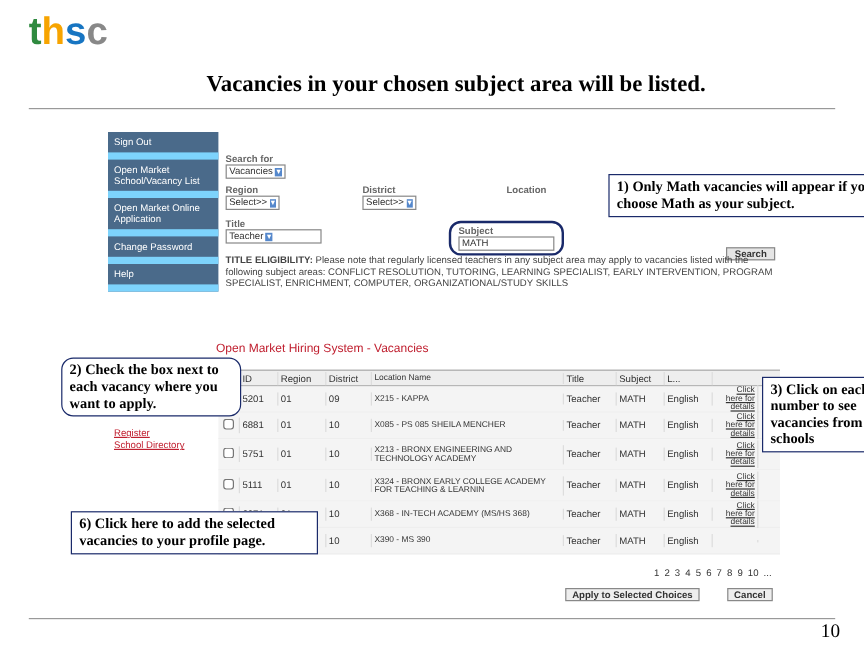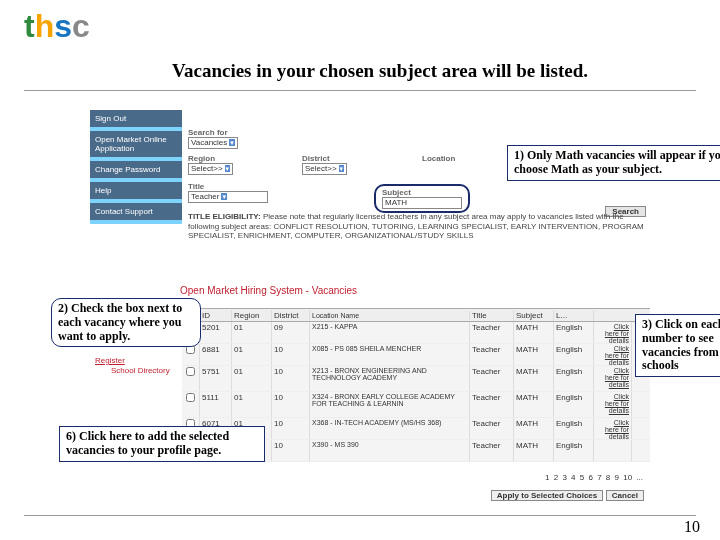--- a/index.html
+++ b/index.html
@@ -8,60 +8,60 @@
   .logo-t1 { color: #2f8a3f; font-weight: bold; font-size: 32px; }
   .logo-h { color: #f7a400; font-weight: bold; font-size: 32px; }
   .logo-s { color: #1775c2; font-weight: bold; font-size: 32px; }
   .logo-c { color: #888; font-weight: bold; font-size: 32px; }
   .main-title { position: absolute; top: 60px; left: 172px; font-family: "Times New Roman", serif; font-size: 19px; font-weight: bold; }
   .hr1 { position: absolute; top: 90px; left: 24px; width: 672px; height: 1px; background: #999; }
 
   .screenshot { position: absolute; top: 110px; left: 90px; width: 560px; height: 400px; background: #fff; font-size: 9px; color: #333; }
 
   .sidebar { position: absolute; top: 0; left: 0; width: 92px; background: #4a6a8a; color: #fff; font-size: 8px; }
-  .sidebar-item { padding: 4px 5px; border-bottom: 4px solid #7dd3fc; }
+  .sidebar-item { padding: 4px 5px; border-bottom: 6px solid #7dd3fc; }
   .sidebar-link1 { position: absolute; top: 244px; left: 0; width: 92px; color: #c02030; font-size: 8px; text-decoration: underline; padding: 2px 5px;}
-  .sidebar-link2 { position: absolute; top: 254px; left: 16px; width: 92px; color: #c02030; font-size: 8px; padding: 2px 5px;}
+  .sidebar-link2 { position: absolute; top: 254px; left: 0; width: 92px; color: #c02030; font-size: 8px; text-decoration: underline; padding: 2px 5px;}
 
   .top-bar { position: absolute; top: 0; left: 92px; right: 0; height: 14px; background: #3a5a8a; color: #fff; font-weight: bold; font-size: 9px; padding: 1px 6px; }
   .form-area { position: absolute; top: 14px; left: 92px; right: 0; font-size: 8px; }
   .form-label { font-weight: bold; color: #666; font-size: 8px; display:block; }
   .sel { background: #fff; border: 1px solid #888; font-size: 8px; padding: 0 2px; height: 12px; display:inline-block; }
   .sel .arrow { background:#5588cc; color:#fff; font-size:7px; padding:0 1px; margin-left:2px;}
   .subject-box { border: 2px solid #1a2a6a; border-radius: 10px; padding: 2px 6px; position: absolute; top: 60px; left: 192px; }
   .search-btn { position: absolute; top: 82px; right: 4px; border: 1px solid #888; background: #e5e5e5; font-size: 8px; padding: 0 6px; font-weight: bold; }
 
   .instructions-area { position: absolute; top: 100px; left: 98px; right: 4px; font-size: 8px; color: #444; line-height: 1.2; }
   .instr-title { font-weight: bold; }
   .elig-title { font-weight: bold; margin-top: 18px; }
   .red { color: #c02030; }
 
   .vacancies-title { position: absolute; top: 175px; left: 90px; font-weight: normal; color: #c02030; font-size: 10px; }
 
   .table-area { position: absolute; top: 198px; left: 92px; right: 0; font-size: 8px; }
   .table-header { background: #eee; border-top:1px solid #aaa; border-bottom:1px solid #aaa; height: 14px; display:flex; align-items:center; }
   .th, .td { padding: 1px 2px; border-right: 1px solid #ddd; overflow:hidden; white-space:nowrap; }
-  .tr { display:flex; height: 22px; border-bottom: 1px solid #eee; background:#f4f4f4;}
+  .tr { display:flex; height: 22px; align-items:center; border-bottom: 1px solid #eee; background:#f4f4f4;}
   .tr.tall { height: 26px; }
   .chk { width: 18px; text-align:center; }
   .chk input { width:9px; height:9px; }
   .col-id { width: 32px; }
   .col-region { width: 40px; }
   .col-district { width: 38px; }
   .col-loc { width: 160px; white-space: normal; line-height:1; font-size:7px;}
   .col-title { width: 44px; }
   .col-subject { width: 40px; }
   .col-lang { width: 40px; }
   .col-link { width: 38px; font-size:7px; text-align:right; line-height:1; color:#333;}
   .col-link .cl { text-decoration:underline; }
 
   .pagination { position: absolute; bottom: 28px; right: 6px; font-size: 8px; color: #333; }
   .pagination span { margin: 0 1px; }
   .bottom-btns { position: absolute; bottom: 10px; right: 6px; }
-  .bottom-btn { border: 1px solid #888; background: #eee; font-size: 8px; padding: 0 5px; margin-left: 0; font-weight:bold;}
+  .bottom-btn { border: 1px solid #888; background: #eee; font-size: 8px; padding: 0 5px; margin-left: 20px; font-weight:bold;}
 
   .callout { position: absolute; background: #fff; border: 1.5px solid #1a2a6a; font-family: "Times New Roman", serif; font-weight: bold; font-size: 12px; padding: 3px 6px; line-height: 1.15; margin-left: 45px; }
   .callout1 { top: 145px; left: 462px; width: 232px; }
   .callout2 { top: 298px; left: 6px; width: 150px; border-radius: 10px; }
   .callout3 { top: 314px; left: 590px; width: 124px; }
   .callout4 { top: 426px; left: 14px; width: 206px; }
 
   .page-num { position: absolute; bottom: 4px; right: 20px; font-family: "Times New Roman", serif; font-size: 16px; }
   .hr2 { position: absolute; bottom: 24px; left: 24px; width: 672px; height: 1px; background: #999; }
 </style>
@@ -71,24 +71,24 @@
 <div class="logo">
   <span class="logo-t1">t</span><span class="logo-h">h</span><span class="logo-s">s</span><span class="logo-c">c</span>
 </div>
 <div class="main-title">Vacancies in your chosen subject area will be listed.</div>
 <div class="hr1"></div>
 
 <div class="screenshot">
 
   <div class="sidebar">
     <div class="sidebar-item">Sign Out</div>
+    <div class="sidebar-item">Open Market School/Vacancy List</div>
     <div class="sidebar-item">Open Market Online Application</div>
     <div class="sidebar-item">Change Password</div>
     <div class="sidebar-item">Help</div>
-    <div class="sidebar-item">Contact Support</div>
   </div>
   <div class="sidebar-link1">Register</div>
   <div class="sidebar-link2">School Directory</div>
 
 
   <div class="form-area">
     <div style="position:absolute; top:4px; left:6px;">
       <span class="form-label">Search for</span>
       <span class="sel"><span>Vacancies</span><span class="arrow">▾</span></span>
     </div>

